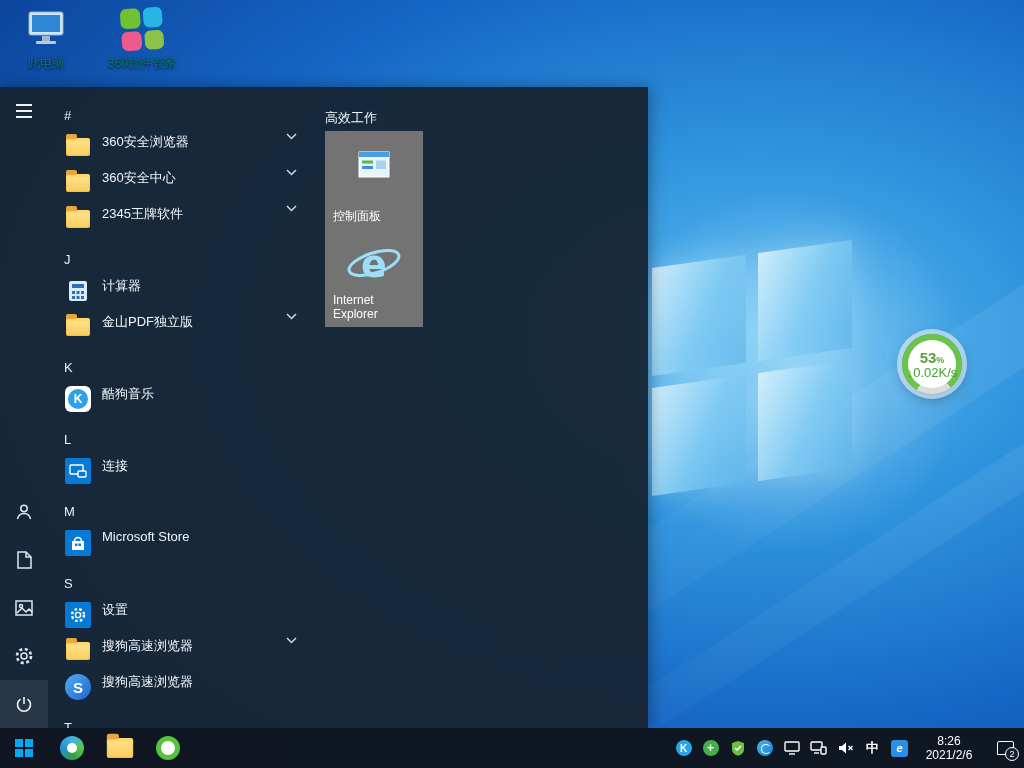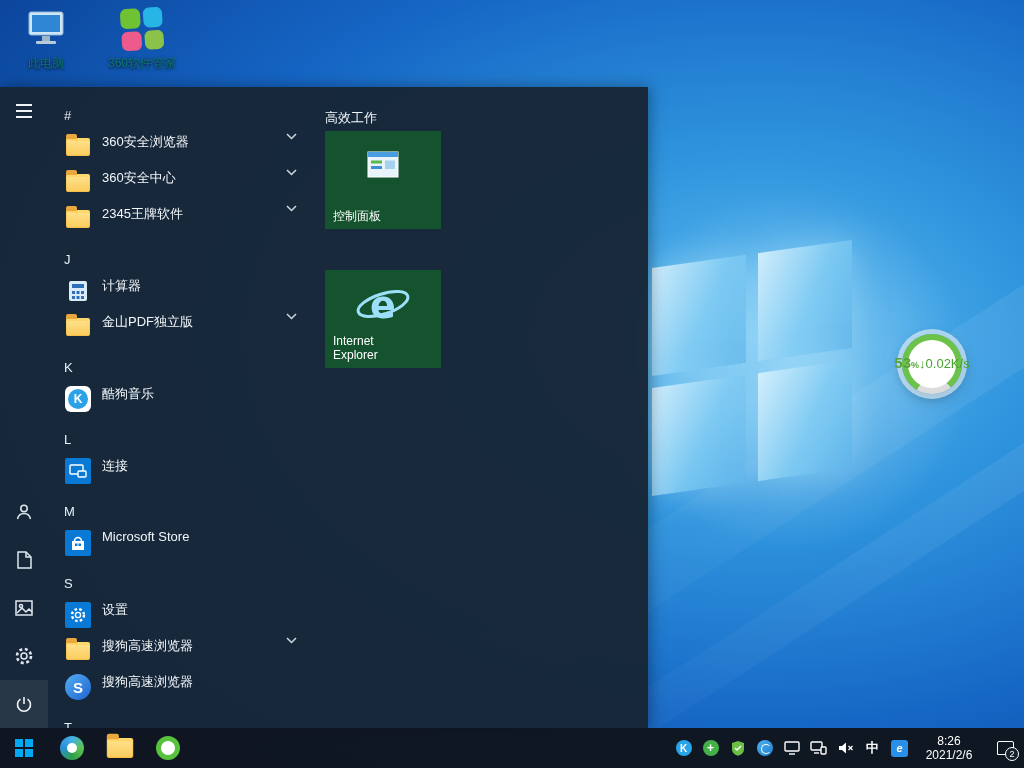--- a/index.html
+++ b/index.html
@@ -56,31 +56,31 @@
 .kugou-ic{width:26px;height:26px;background:#fff;border-radius:6px;display:flex;align-items:center;justify-content:center}
 .kdot{width:20px;height:20px;border-radius:50%;background:#2ba2e8;color:#fff;font-weight:bold;
   font-size:12px;display:flex;align-items:center;justify-content:center}
 .bluesq{width:26px;height:26px;background:#0979d6;border-radius:2px;display:flex;align-items:center;justify-content:center}
 .sogou-ic{width:26px;height:26px;border-radius:50%;background:linear-gradient(135deg,#53aef2,#1e63cf);
   color:#fff;font-weight:bold;font-size:15px;display:flex;align-items:center;justify-content:center}
 
 
 .tiles{margin-left:15px;padding-top:22px}
 .group-title{font-size:13px;color:#f2f6fa;margin-bottom:4px;cursor:pointer}
-.tile{width:116px;height:98px;background:#14532d;position:relative;cursor:pointer;margin-bottom:41px}
+.tile{width:98px;height:98px;background:#737373;position:relative;cursor:pointer;}
 .tile-art{position:absolute;left:0;right:0;top:20px;display:flex;justify-content:center}
 .tile-label{position:absolute;left:8px;bottom:6px;font-size:12px;line-height:14px;max-width:80px;color:#fff}
 
 
 .widget{position:absolute;left:902px;top:334px;width:60px;height:60px;border-radius:50%;
   background:conic-gradient(from 210deg,#6cc24a 0 81%,#dcdcdc 81% 100%);
   box-shadow:0 0 0 5px rgba(255,255,255,.55),0 4px 14px rgba(0,0,0,.35);
   display:flex;align-items:center;justify-content:center;cursor:pointer}
 .widget-inner{width:48px;height:48px;border-radius:50%;background:#fff;
-  display:flex;flex-direction:row;align-items:center;justify-content:center}
+  display:flex;flex-direction:column;align-items:center;justify-content:center}
 .pct{font-size:15px;font-weight:bold;color:#58a33c;line-height:16px}
 .pct .sign{font-size:9px;font-weight:bold}
 .speed{font-size:13px;color:#46a22e;line-height:10px}
 
 
 .taskbar{position:absolute;left:0;bottom:0;width:1024px;height:40px;
   background:rgba(15,21,30,.97);display:flex;align-items:center;color:#fff}
 .tb-slot{width:48px;height:40px;display:flex;align-items:center;justify-content:center;cursor:pointer}
 .winflag{display:grid;grid-template:8px 8px/8px 8px;gap:2px}
 .winflag i{background:#00a9f2;display:block}

